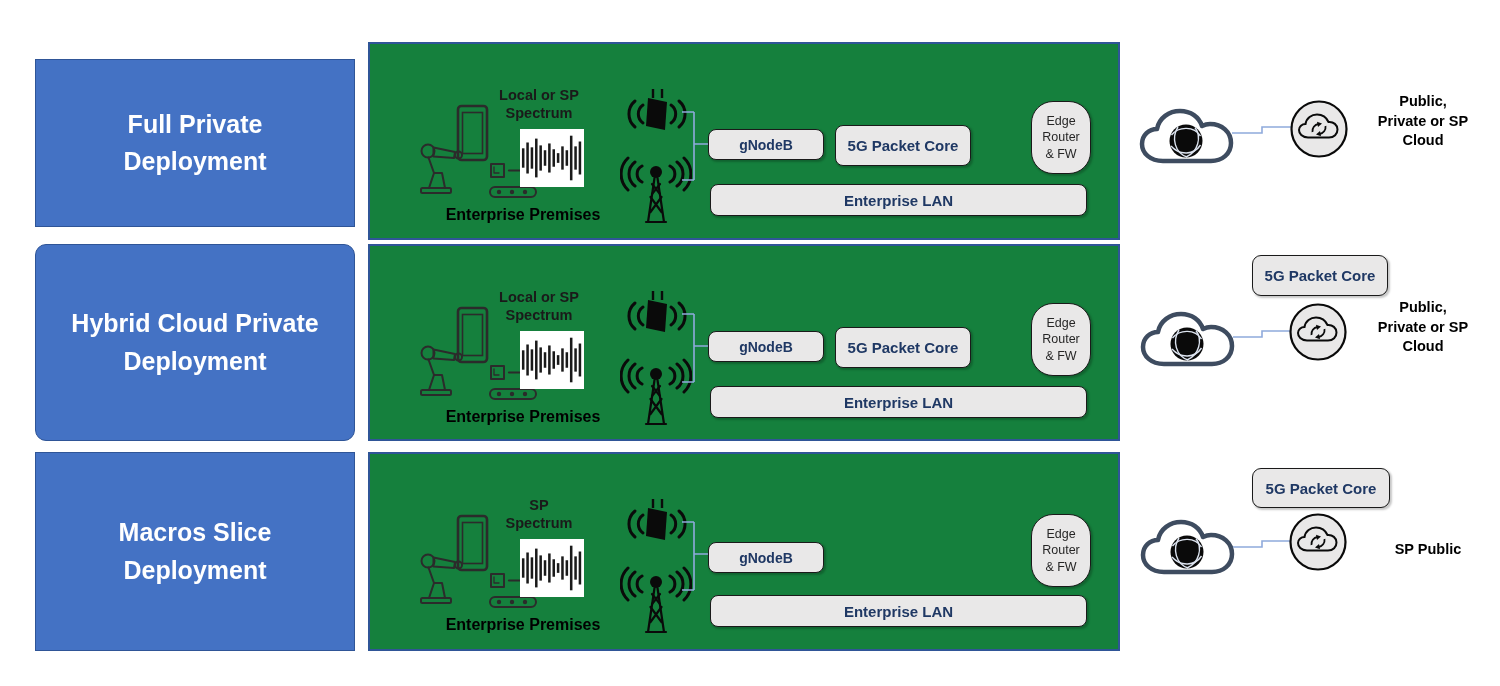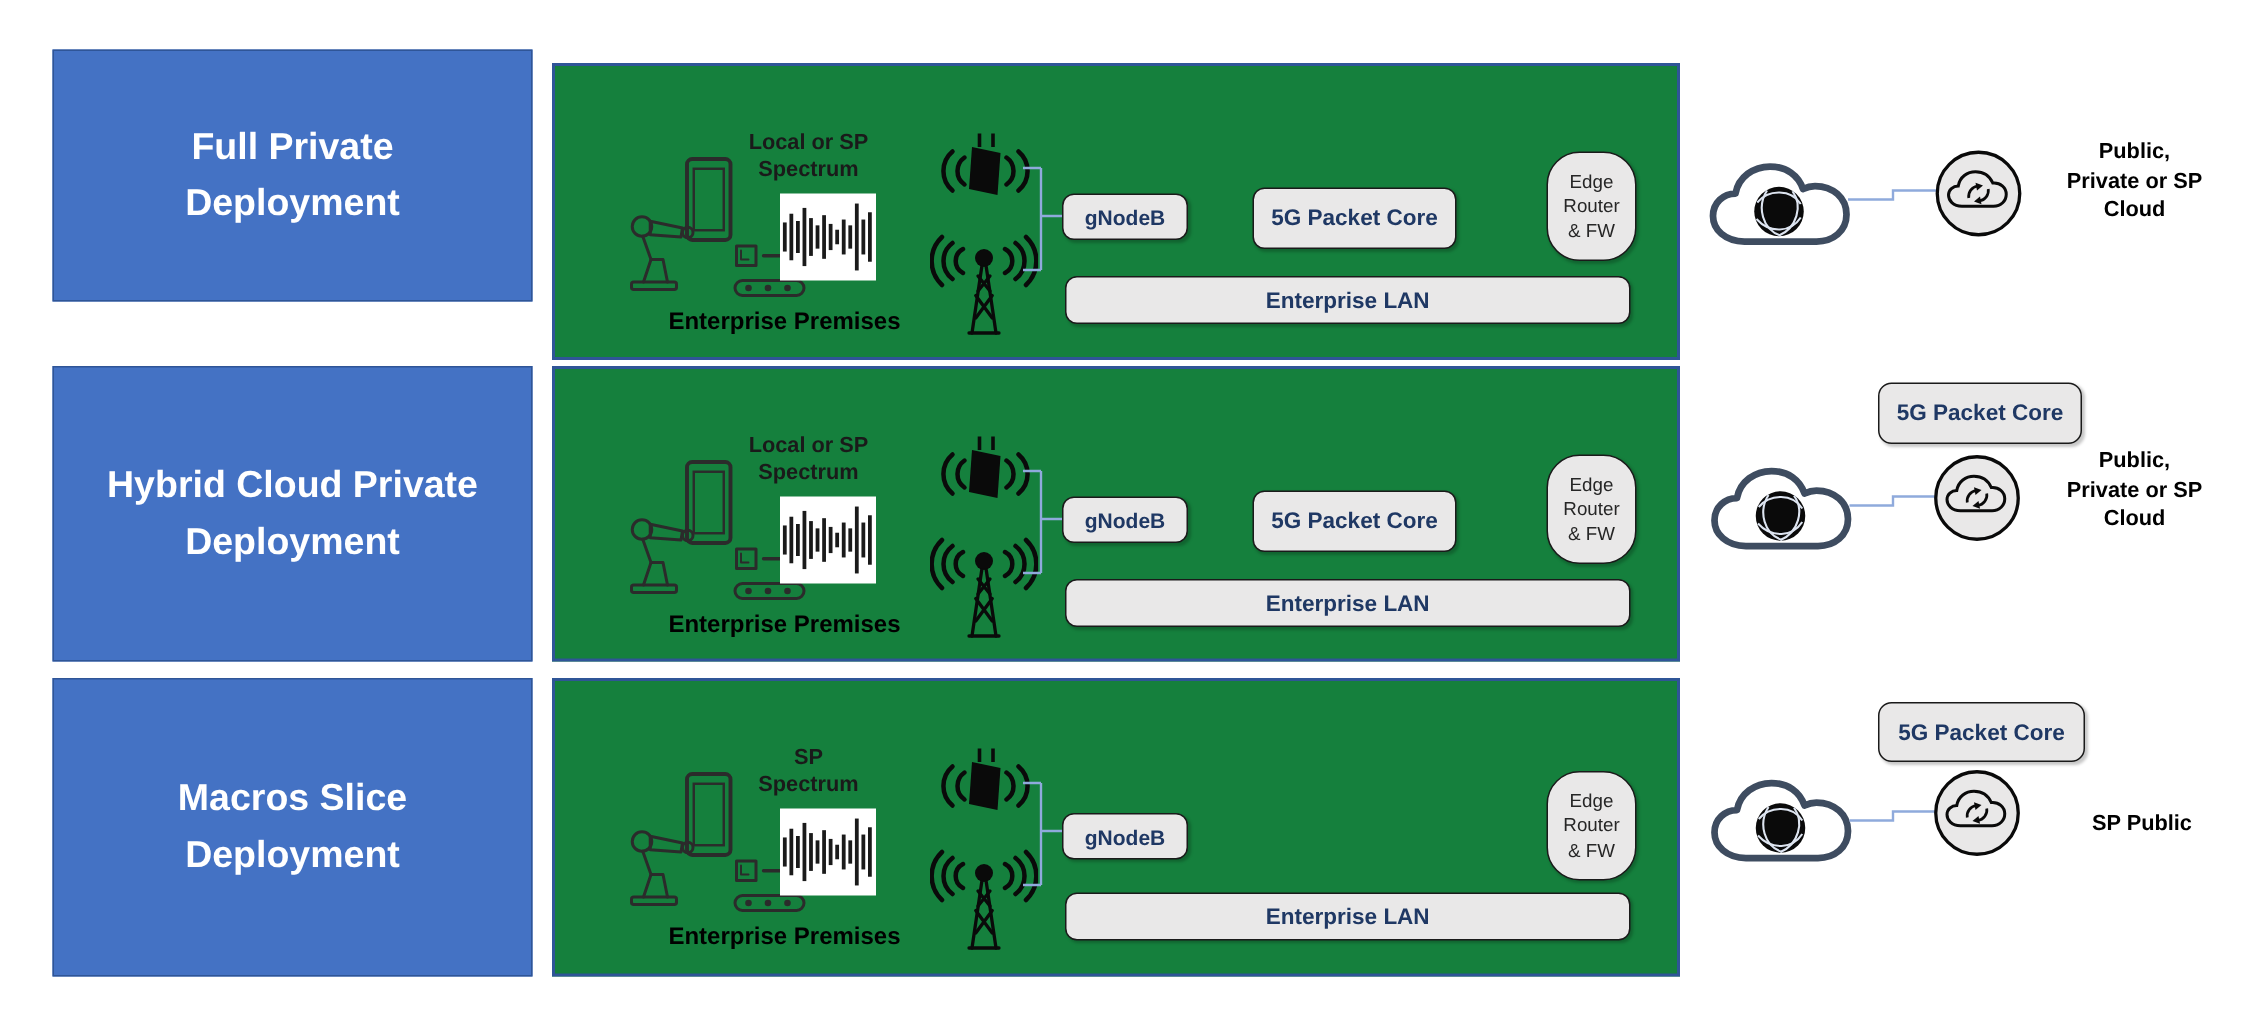--- a/index.html
+++ b/index.html
@@ -3,36 +3,36 @@
 <meta charset="utf-8">
 <style>
   html,body{margin:0;padding:0;background:#fff;}
   #canvas{position:relative;width:1500px;height:686px;background:#ffffff;overflow:hidden;
           font-family:"Liberation Sans", sans-serif;}
 
   
   .row-label{position:absolute;left:35px;width:320px;background:#4472C4;border:1px solid #2F5597;
              display:flex;align-items:center;justify-content:center;color:#ffffff;font-weight:bold;
              font-size:25px;line-height:1.5;text-align:center;white-space:pre-line;box-sizing:border-box;}
-  #row1-label{top:33px;height:168px;}
-  #row2-label{top:244px;height:197px;}
+  #row1-label{top:59px;height:168px;}
+  #row2-label{top:244px;height:197px;border-radius:11px;}
   #row3-label{top:452px;height:199px;text-align:center;}
 
   
   .panel{position:absolute;left:368px;width:752px;background:#15803d;border:2px solid #2F5597;
          box-sizing:border-box;}
   #row1-panel{top:42px;height:198px;}
   #row2-panel{top:244px;height:197px;}
   #row3-panel{top:452px;height:199px;}
 
   
   .node{position:absolute;background:#E9E8E8;border:1.5px solid #1a1a1a;border-radius:8px;
         display:flex;align-items:center;justify-content:center;color:#1F3864;font-weight:600;
         box-shadow:1.5px 1.5px 2px rgba(0,0,0,0.22);box-sizing:border-box;text-align:center;}
-  .node.gnodeb{left:338px;top:85px;width:84px;height:31px;font-size:14px;}
+  .node.gnodeb{left:338px;top:85px;width:116px;height:31px;font-size:14px;}
   .node.pcore{left:465px;top:81px;width:136px;height:41px;font-size:15px;}
   .node.lan{left:340px;top:140px;width:377px;height:32px;font-size:15px;}
   .node.edge{left:661px;top:57px;width:60px;height:73px;font-size:12.5px;font-weight:400;
              color:#262626;line-height:1.3;white-space:pre-line;border-radius:22px;}
 
   
   .icon{position:absolute;}
   .robot{left:45px;top:88px;}
   .phone{left:86px;top:60px;}
   .conveyor{left:118px;top:116px;}

